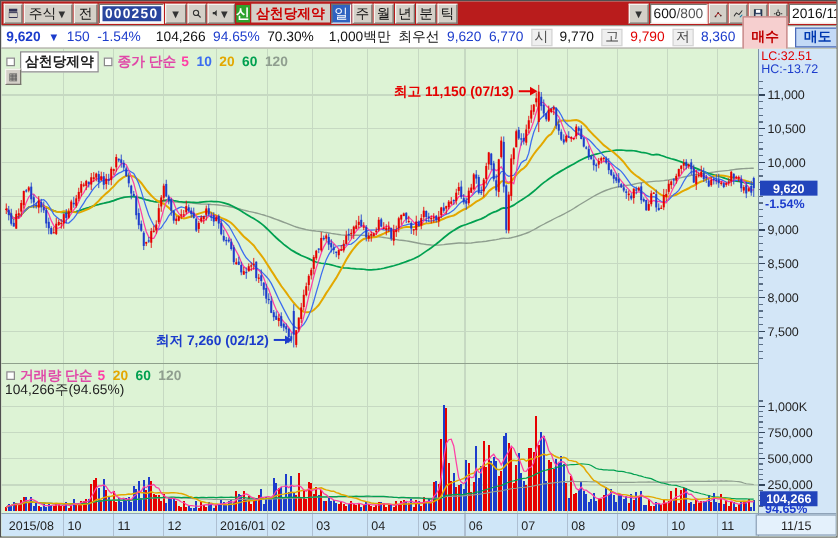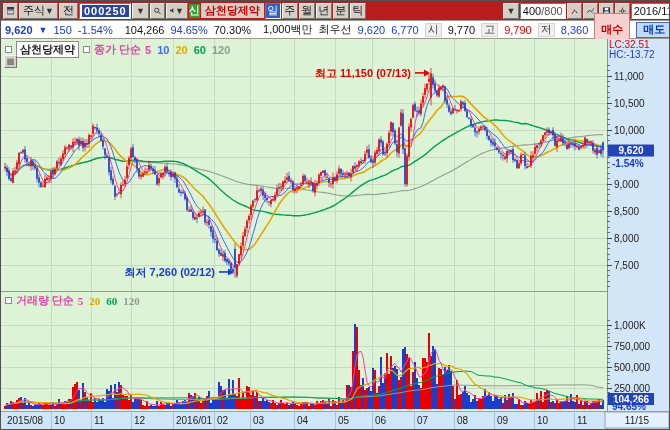--- a/index.html
+++ b/index.html
@@ -96,21 +96,21 @@
         <div class="btn3d" style="width: 16px; padding: 0px;">3</div>
         <div class="btn3d" style="width: 16px; padding: 0px;">5</div>
         <div class="btn3d" style="width: 16px; padding: 0px;">10</div>
         <div class="btn3d" style="width: 16px; padding: 0px;">20</div>
         <div class="btn3d" style="width: 16px; padding: 0px; margin-top: 43px;">30</div>
         <div class="btn3d" style="width: 16px; padding: 0px;">60</div>
         <div class="btn3d" style="width: 16px; padding: 0px;">120</div>
       </div>
     <div class="btn3d mini" style="width:16px;">▼</div>
     <div class="fld">
-      <span>400</span>
+      <span>600</span>
         <span style="color:#555;">/800</span>
     </div>
     <div class="btn3d iconbtn">
       <svg width="10" height="10" viewBox="0 0 10 10">
           <circle cx="2" cy="8" r="1" fill="#333"></circle>
           <circle cx="5" cy="4" r="1" fill="#333"></circle>
           <circle cx="8" cy="7" r="1" fill="#333"></circle>
           <line x1="2" y1="8" x2="5" y2="4" stroke="#a00" stroke-width="1"></line>
           <line x1="5" y1="4" x2="8" y2="7" stroke="#a00" stroke-width="1"></line>
         </svg>
@@ -177,30 +177,31 @@
       <span class="ma-lab">종가 단순</span>
       <span id="price-ma-periods" style="display:flex;gap:6px;font-weight:bold;">
           <span style="color: rgb(255, 62, 165);">5</span>
           <span style="color: rgb(59, 108, 240);">10</span>
           <span style="color: rgb(227, 168, 0);">20</span>
           <span style="color: rgb(0, 160, 80);">60</span>
           <span style="color: rgb(143, 158, 143);">120</span>
         </span>
     </div>
     <div class="toolico">▦</div>
-    <div class="legend" style="left:4px;top:254px;font-family:Liberation Serif, serif;">
+    <div class="legend" style="left:4px;top:254px;">
       <span class="chk"></span>
       <span class="ma-lab">거래량 단순</span>
       <span id="vol-ma-periods" style="display:flex;gap:6px;font-weight:bold;">
           <span style="color: rgb(255, 62, 165);">5</span>
           <span style="color: rgb(227, 168, 0);">20</span>
           <span style="color: rgb(0, 160, 80);">60</span>
           <span style="color: rgb(143, 158, 143);">120</span>
         </span>
     </div>
+    <div class="vol-summary" style="left:3px;top:265px;">104,266주(94.65%)</div>
     <svg id="chart-svg" width="670" height="392">
         <rect x="0" y="0" width="670" height="392" fill="#ddf3d5"></rect>
         <rect x="606" y="0" width="64" height="392" fill="#d3e6f7"></rect>
         <rect x="0" y="372" width="606" height="18" fill="#cfe6f8"></rect>
         <rect x="0" y="390" width="670" height="2" fill="#c8c4bc"></rect>
         <line x1="0" y1="226" x2="606" y2="226" stroke="#c6d9c2" stroke-width="1" shape-rendering="crispEdges"></line>
         <line x1="0" y1="199" x2="606" y2="199" stroke="#c6d9c2" stroke-width="1" shape-rendering="crispEdges"></line>
         <line x1="0" y1="172" x2="606" y2="172" stroke="#c6d9c2" stroke-width="1" shape-rendering="crispEdges"></line>
         <line x1="0" y1="145" x2="606" y2="145" stroke="#c6d9c2" stroke-width="1" shape-rendering="crispEdges"></line>
         <line x1="0" y1="118" x2="606" y2="118" stroke="#c6d9c2" stroke-width="1" shape-rendering="crispEdges"></line>

